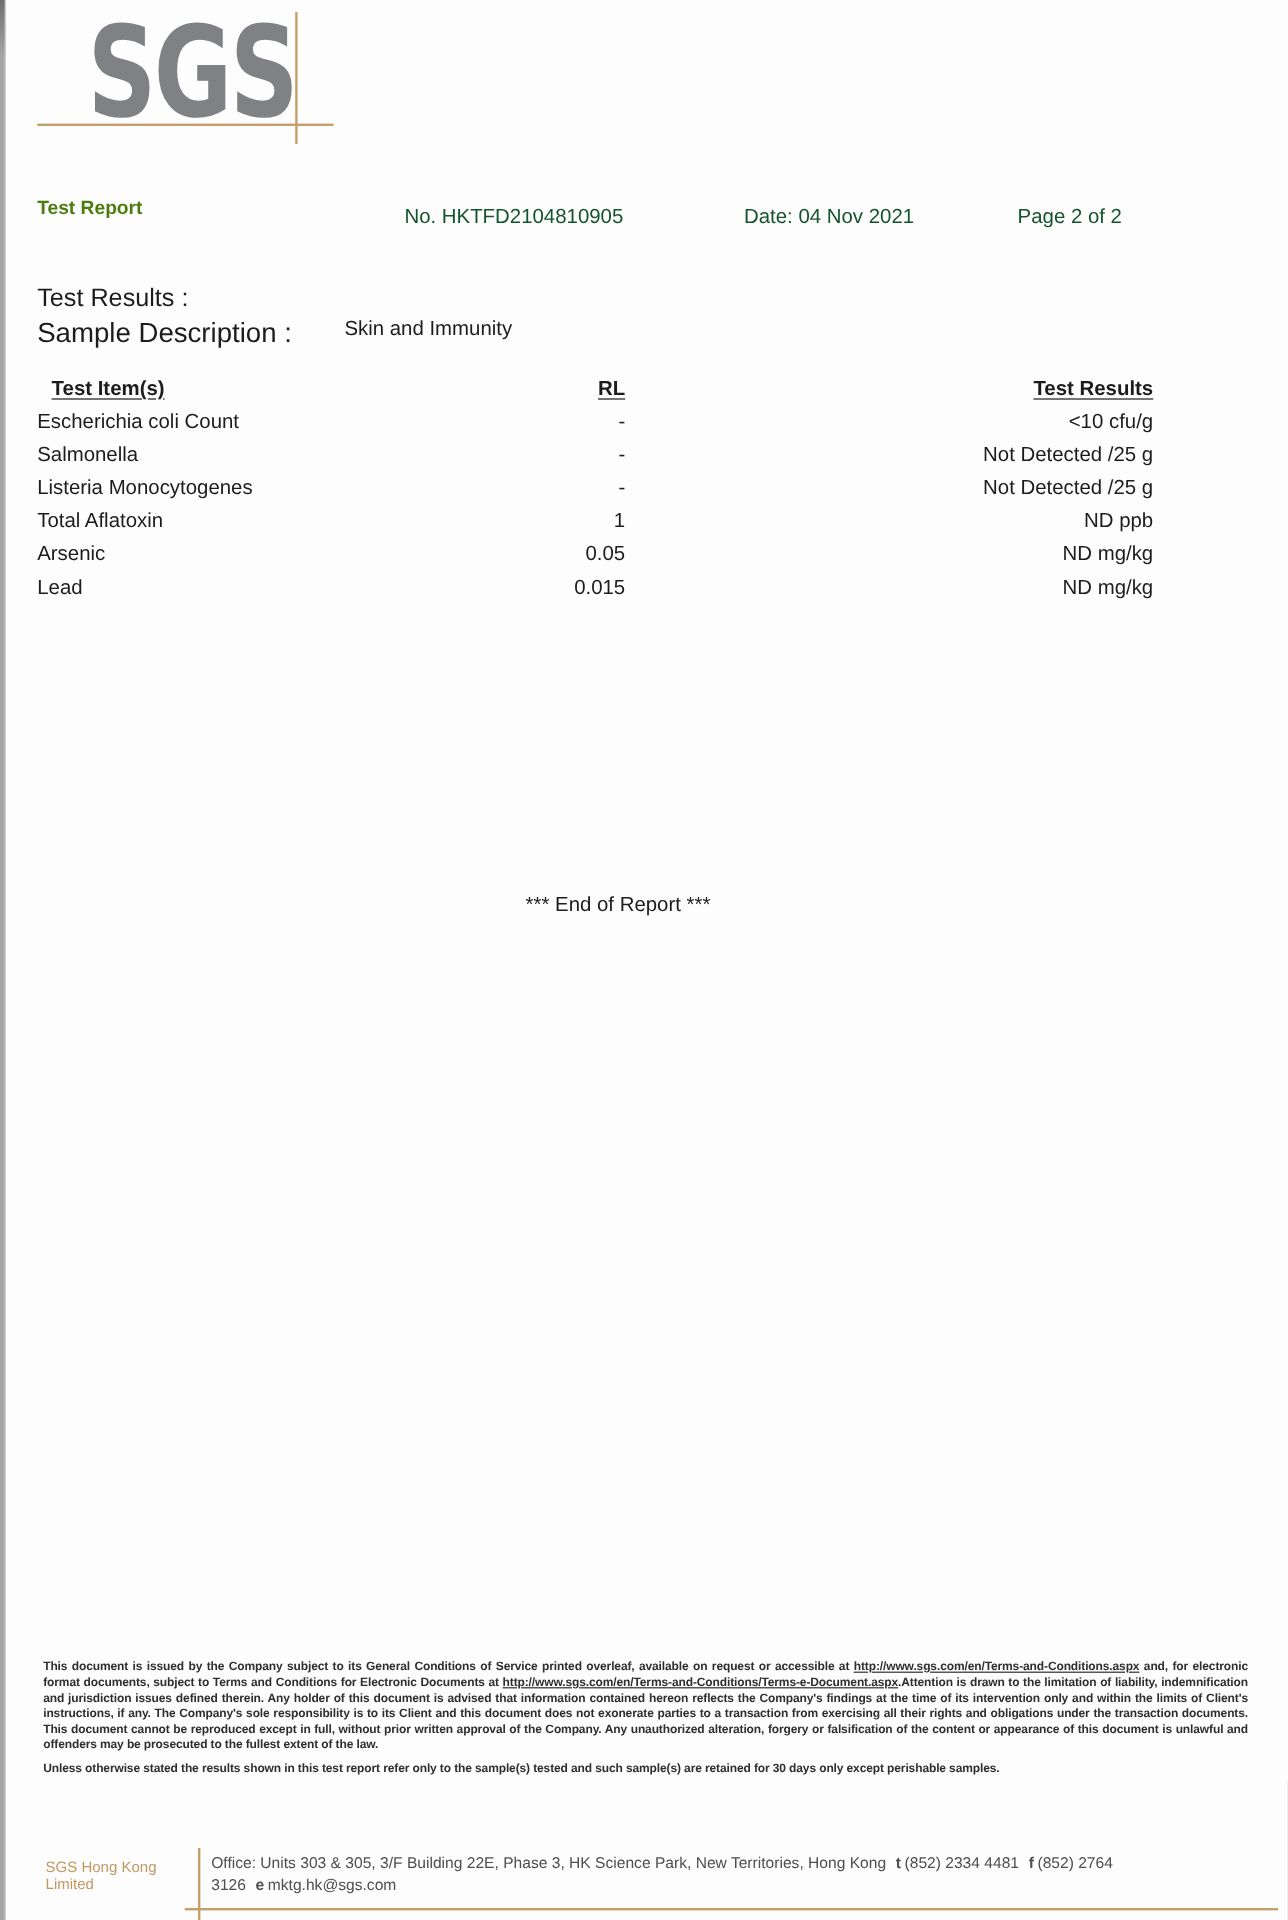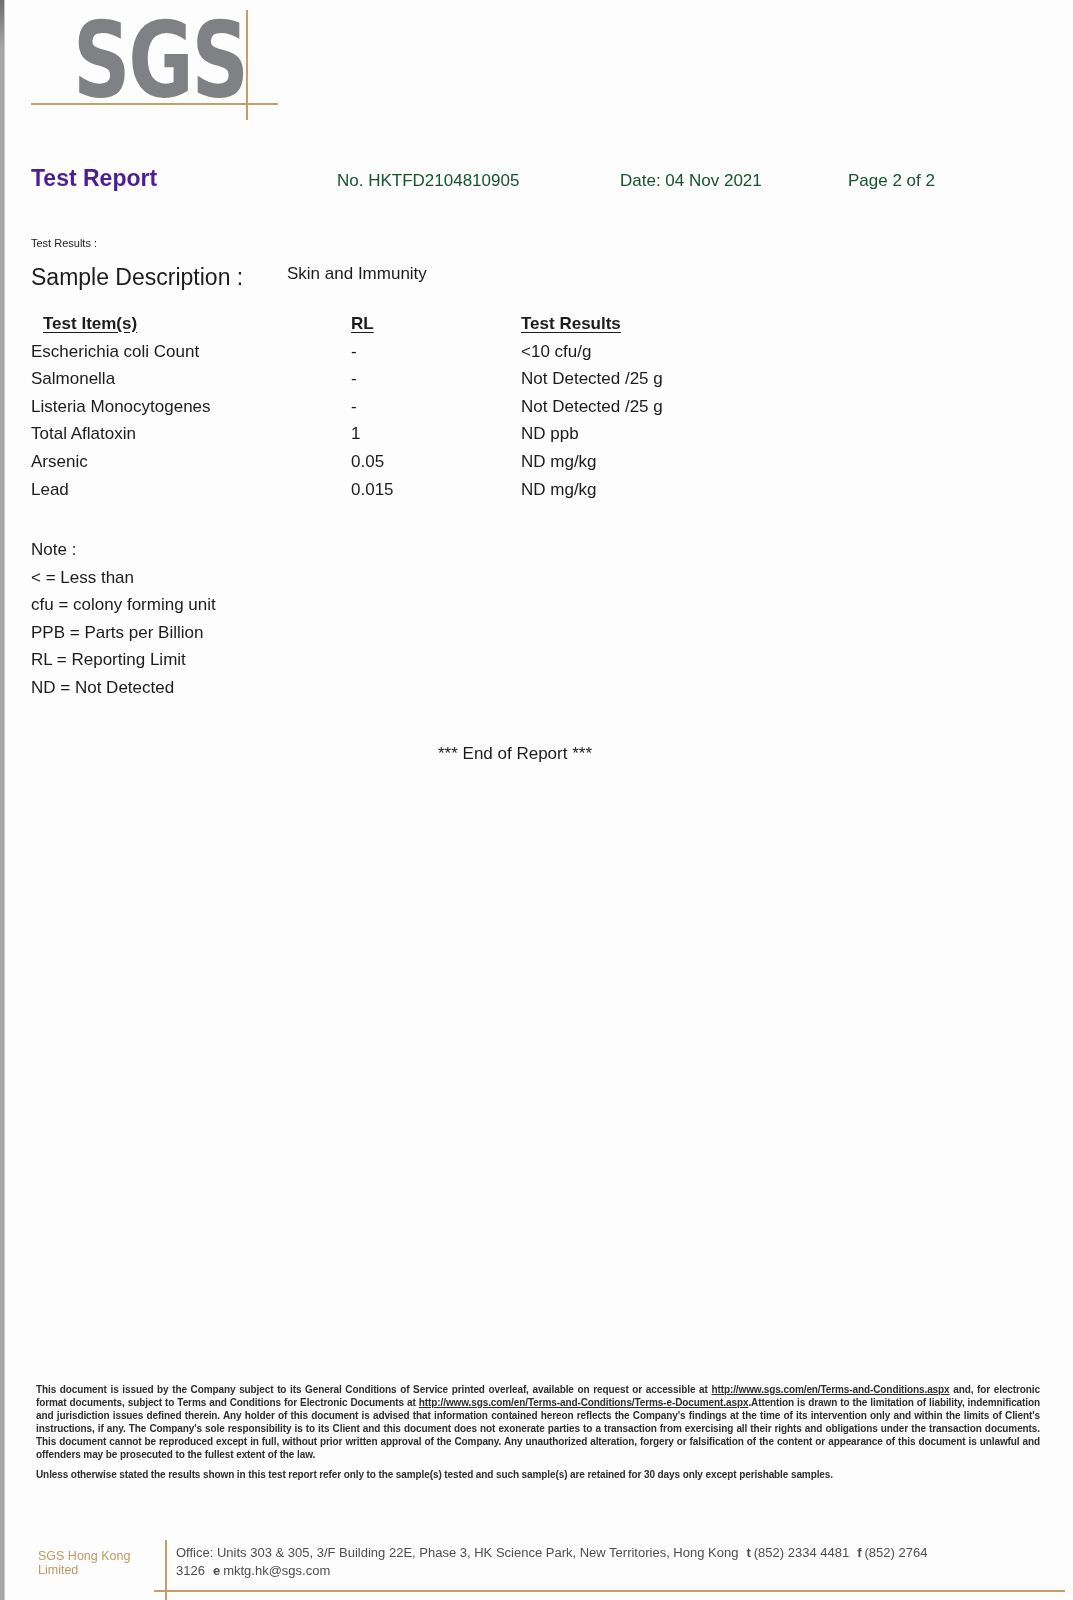--- a/index.html
+++ b/index.html
@@ -24,40 +24,40 @@
     position: absolute; left: 73px; top: 9px;
     font-size: 105px; line-height: 105px; font-weight: bold;
     color: #7f8184; letter-spacing: -3px;
     transform: scaleX(0.76); transform-origin: left top;
     font-family: "DejaVu Sans", sans-serif;
   }
   .logo-vline { position: absolute; left: 246px; top: 10px; width: 2px; height: 110px; background: #c2a169; }
   .logo-hline { position: absolute; left: 31px; top: 103px; width: 247px; height: 2px; background: #c2a169; }
 
   
-  .report-title { position: absolute; left: 31px; top: 165px; font-size: 23px; font-weight: bold; color: #4c1d95; }
+  .report-title { position: absolute; left: 31px; top: 165px; font-size: 16px; font-weight: bold; color: #4d7c0f; }
   .hdr-meta { position: absolute; top: 171px; font-size: 17px; color: #14532d; }
   .report-no   { left: 337px; }
   .report-date { left: 620px; }
   .report-page { left: 848px; }
 
   
-  .sec-label { position: absolute; left: 31px; top: 237px; font-size: 11px; }
+  .sec-label { position: absolute; left: 31px; top: 237px; font-size: 21px; }
   .sample-label { position: absolute; left: 31px; top: 264px; font-size: 23px; }
   .sample-value { position: absolute; left: 287px; top: 264px; font-size: 17px; }
 
   .results-table {
     position: absolute; left: 31px; top: 292px; width: 930px;
     display: grid; grid-template-columns: 320px 170px 440px;
     grid-auto-rows: 27.6px; align-items: start;
     font-size: 17px; line-height: 21px; margin-top: 21px;
   }
   .results-table .th { font-weight: bold; text-decoration: underline; text-underline-offset: 3px; }
   .results-table .c-item.th { padding-left: 12px; }
-  .results-table .c-rl, .results-table .c-res { text-align: left; }
+  .results-table .c-rl, .results-table .c-res { text-align: right; }
 
   
   .note-block { position: absolute; left: 31px; top: 536px; font-size: 17px; line-height: 27.6px; }
 
   
   .end-of-report { position: absolute; left: 0; top: 744px; width: 1030px; text-align: center; font-size: 17px; }
 
   
   .disclaimer {
     position: absolute; left: 36px; top: 1384px; width: 1004px;
@@ -120,28 +120,20 @@
 
     <div class="c-item">Arsenic</div>
     <div class="c-rl">0.05</div>
     <div class="c-res">ND mg/kg</div>
 
     <div class="c-item">Lead</div>
     <div class="c-rl">0.015</div>
     <div class="c-res">ND mg/kg</div>
   </div>
 
-  <div class="note-block">
-    <div>Note :</div>
-    <div>&lt; = Less than</div>
-    <div>cfu = colony forming unit</div>
-    <div>PPB = Parts per Billion</div>
-    <div>RL = Reporting Limit</div>
-    <div>ND = Not Detected</div>
-  </div>
 
   <div class="end-of-report">*** End of Report ***</div>
 
   <p class="disclaimer"><span>This document is issued by the Company subject to its General Conditions of Service printed overleaf, available on request or accessible at </span><span class="doc-link">http://www.sgs.com/en/Terms-and-Conditions.aspx</span><span> and, for electronic format documents, subject to Terms and Conditions for Electronic Documents at </span><span class="doc-link">http://www.sgs.com/en/Terms-and-Conditions/Terms-e-Document.aspx</span><span>.Attention is drawn to the limitation of liability, indemnification and jurisdiction issues defined therein. Any holder of this document is advised that information contained hereon reflects the Company's findings at the time of its intervention only and within the limits of Client's instructions, if any. The Company's sole responsibility is to its Client and this document does not exonerate parties to a transaction from exercising all their rights and obligations under the transaction documents. This document cannot be reproduced except in full, without prior written approval of the Company. Any unauthorized alteration, forgery or falsification of the content or appearance of this document is unlawful and offenders may be prosecuted to the fullest extent of the law.</span></p>
 
   <p class="retention">Unless otherwise stated the results shown in this test report refer only to the sample(s) tested and such sample(s) are retained for 30 days only except perishable samples.</p>
 
   <div class="footer-company">SGS Hong Kong Limited</div>
   <div class="footer-vline"></div>
   <div class="footer-hline"></div>

